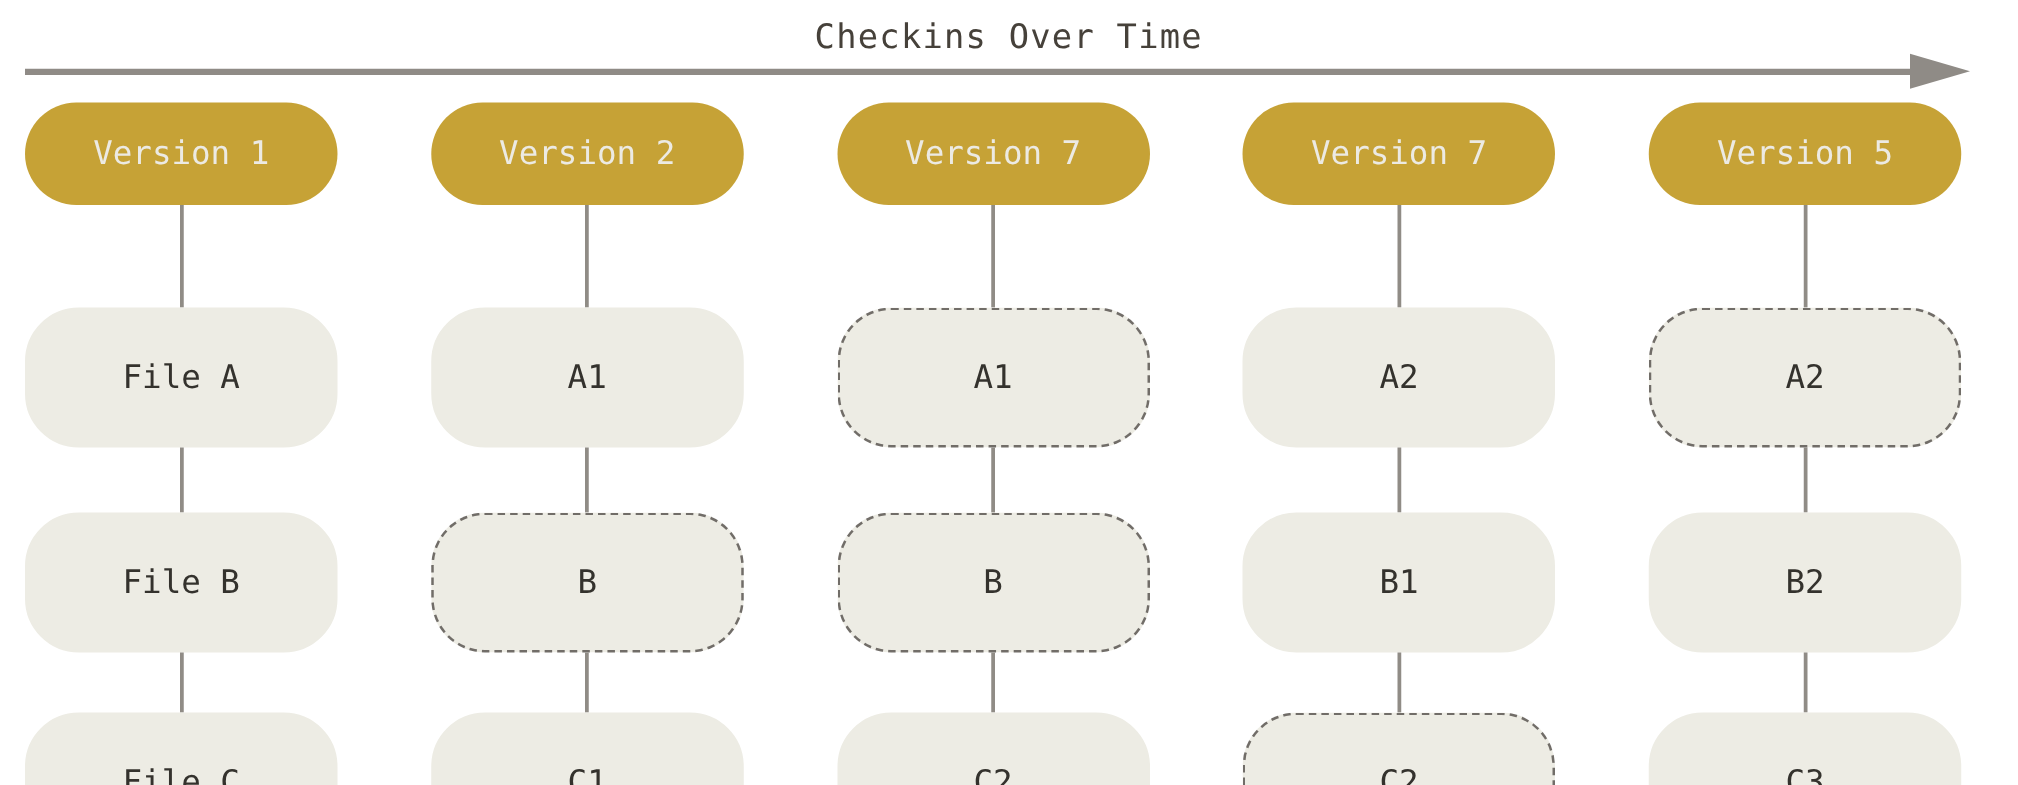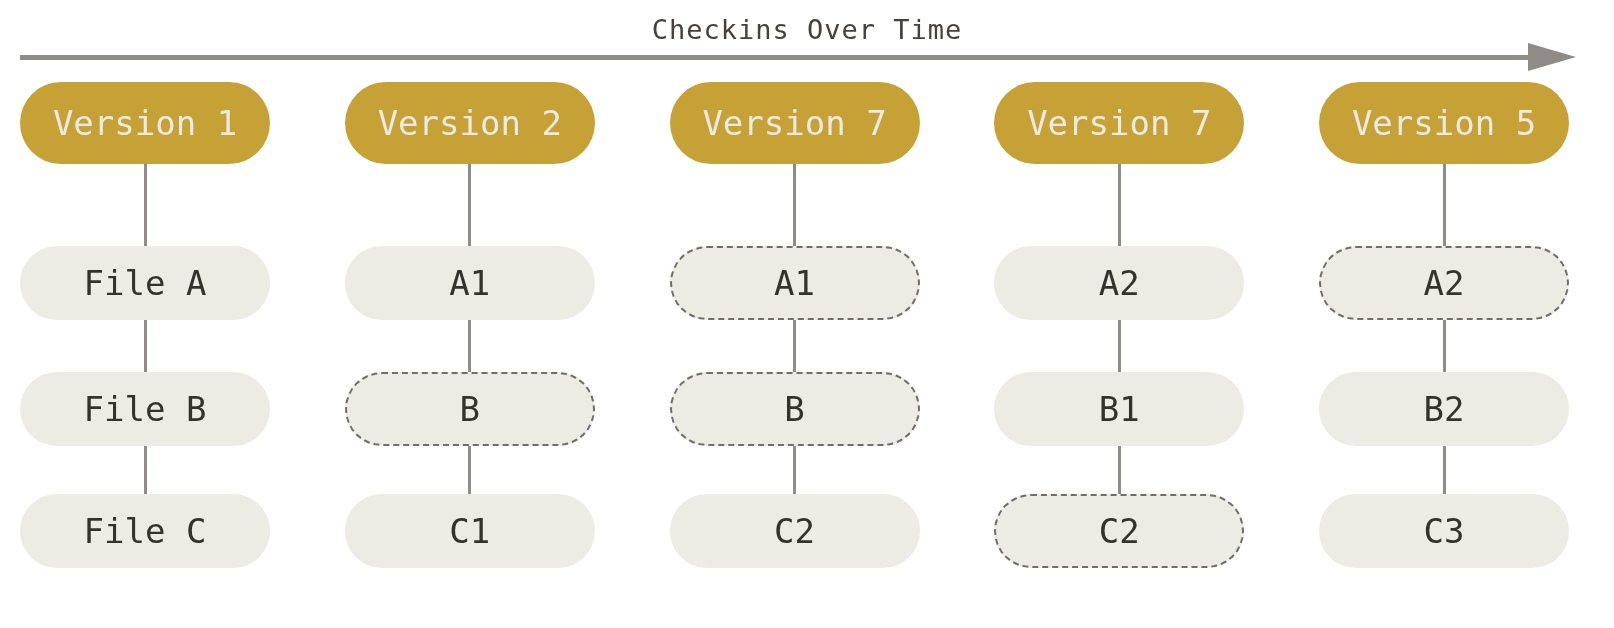--- a/index.html
+++ b/index.html
@@ -61,31 +61,31 @@
     display: flex;
     flex-direction: column;
     align-items: center;
   }
   .pill {
     box-sizing: border-box;
     width: 250px;
     display: flex;
     align-items: center;
     justify-content: center;
-    font-size: 34px;
+    font-size: 26px;
     white-space: nowrap;
   }
   .pill.version {
     height: 82px;
     border-radius: 41px;
     background: #c6a236;
     color: #eceae3;
   }
   .pill.file {
-    height: 74px;
+    height: 112px;
     border-radius: 43px;
     background: #edece4;
     color: #34322d;
     border: 2px solid #edece4;
   }
   .pill.file.dashed {
     border: 2px dashed #716d68;
   }
   .connector {
     width: 3px;

